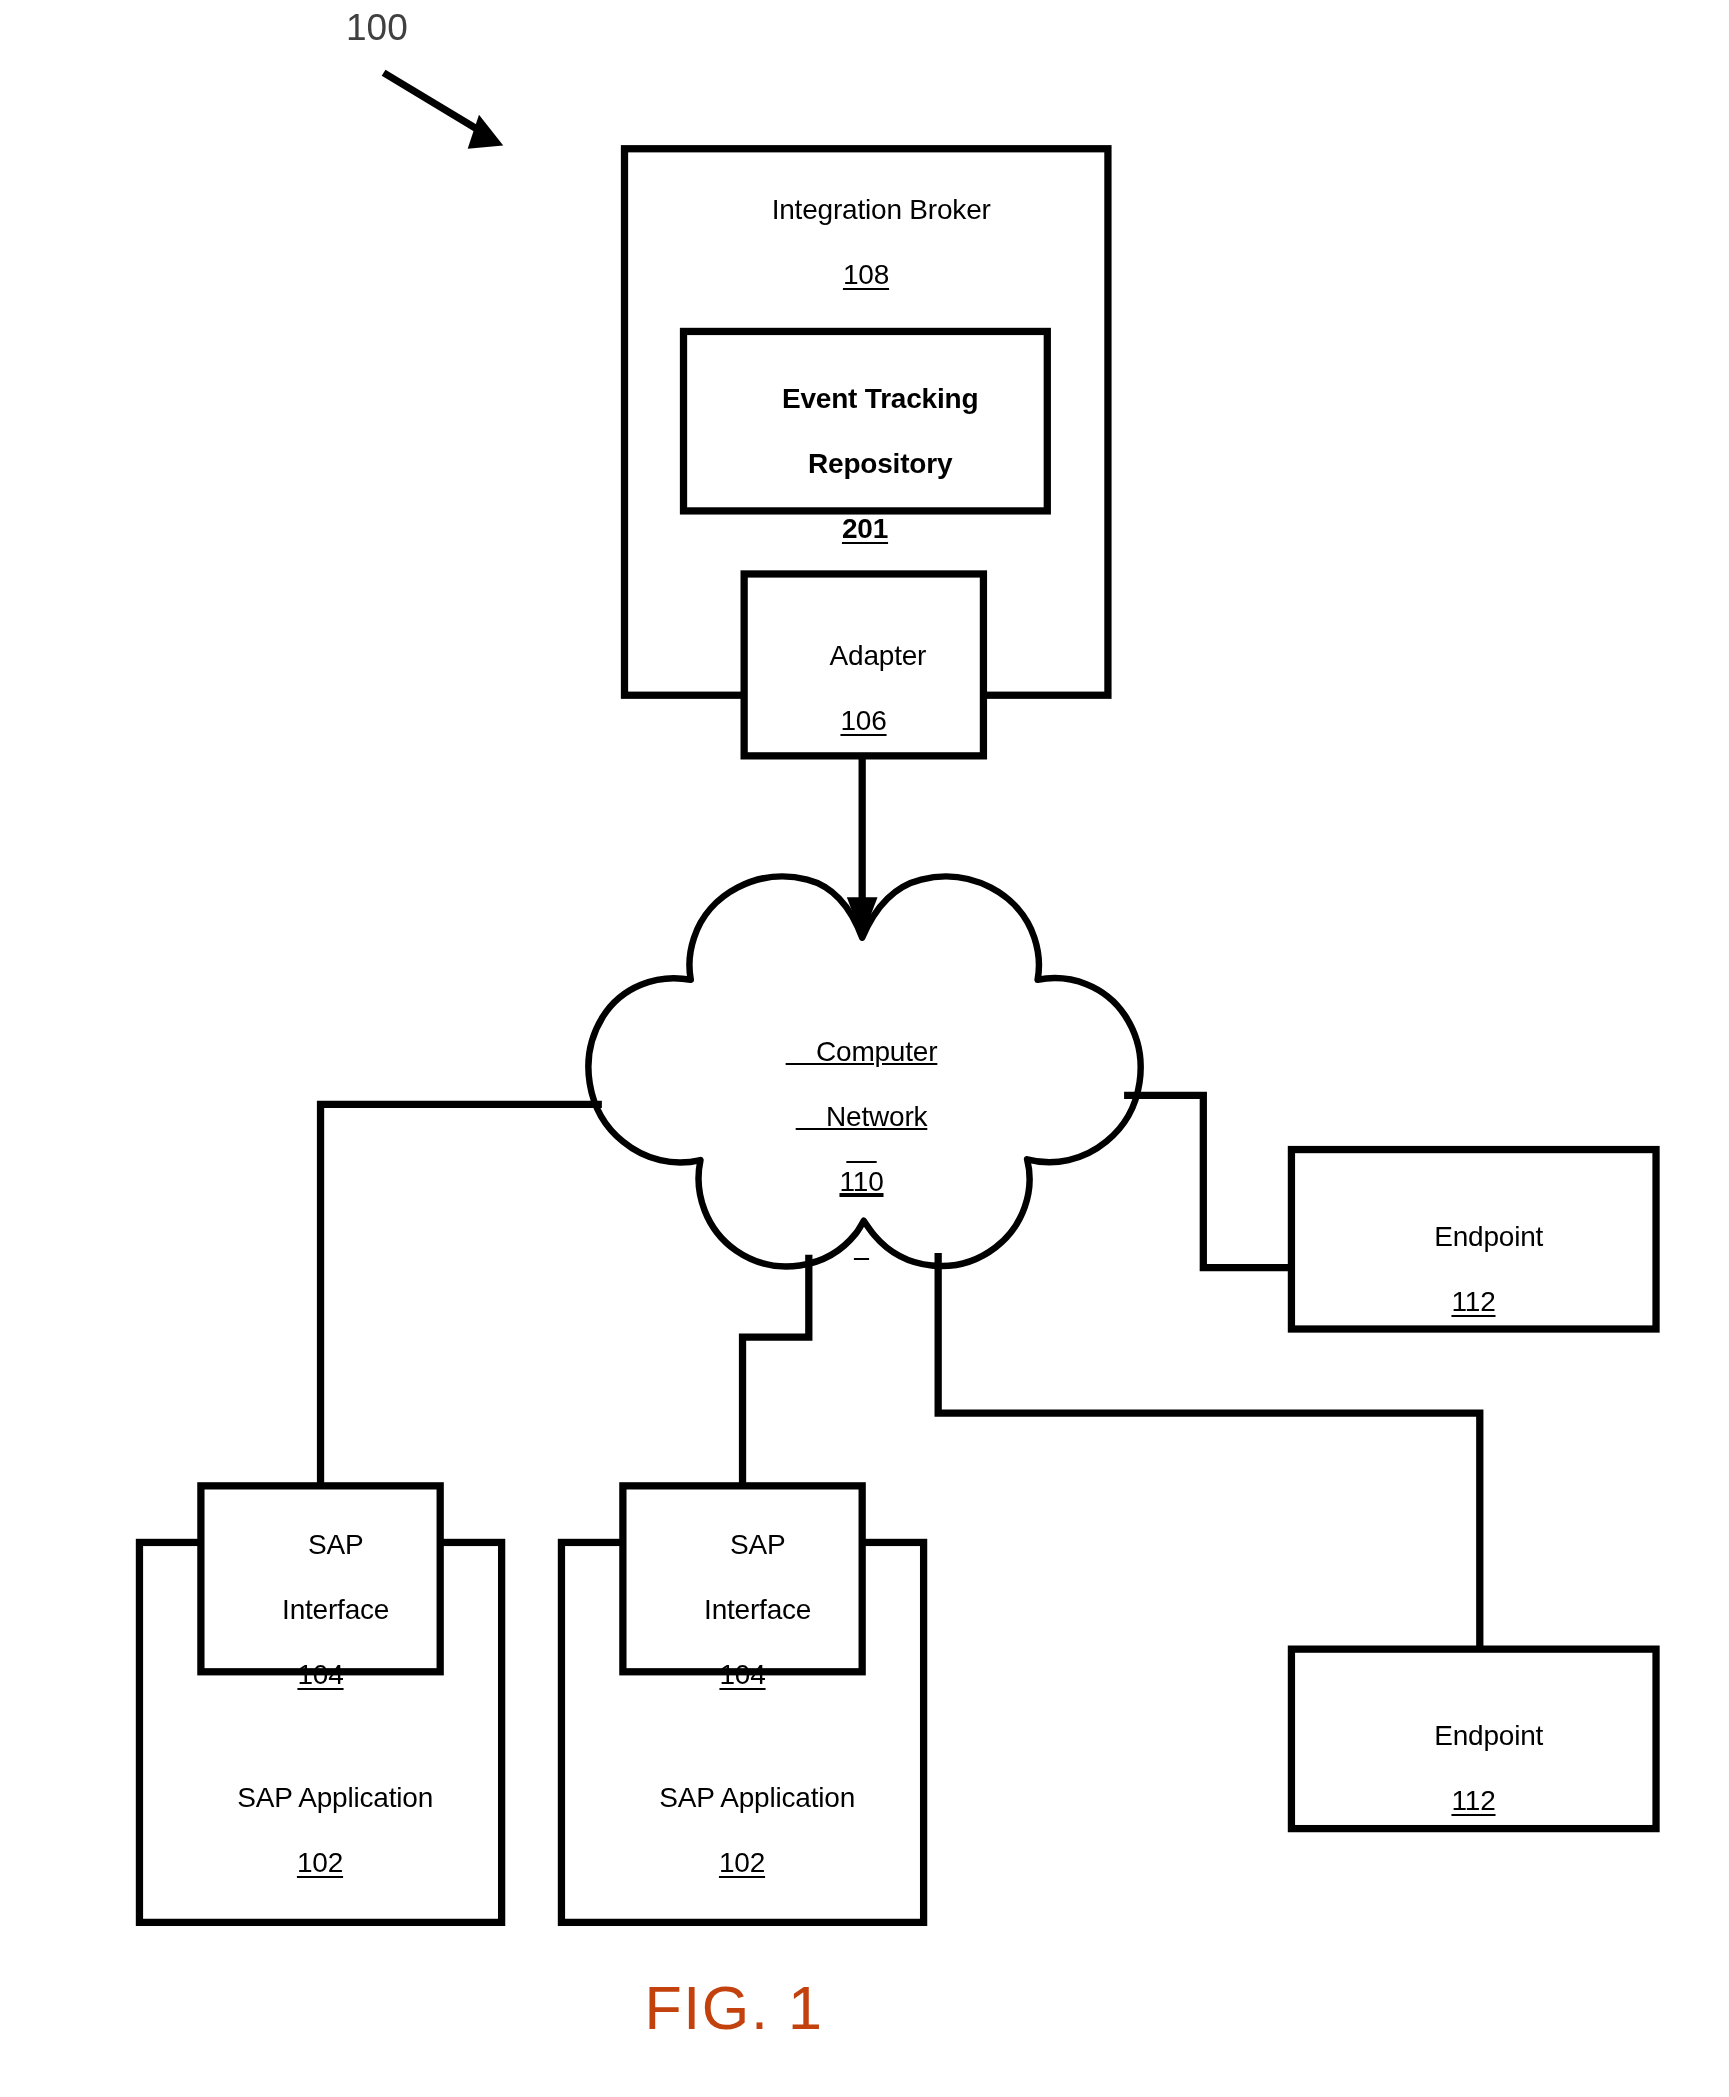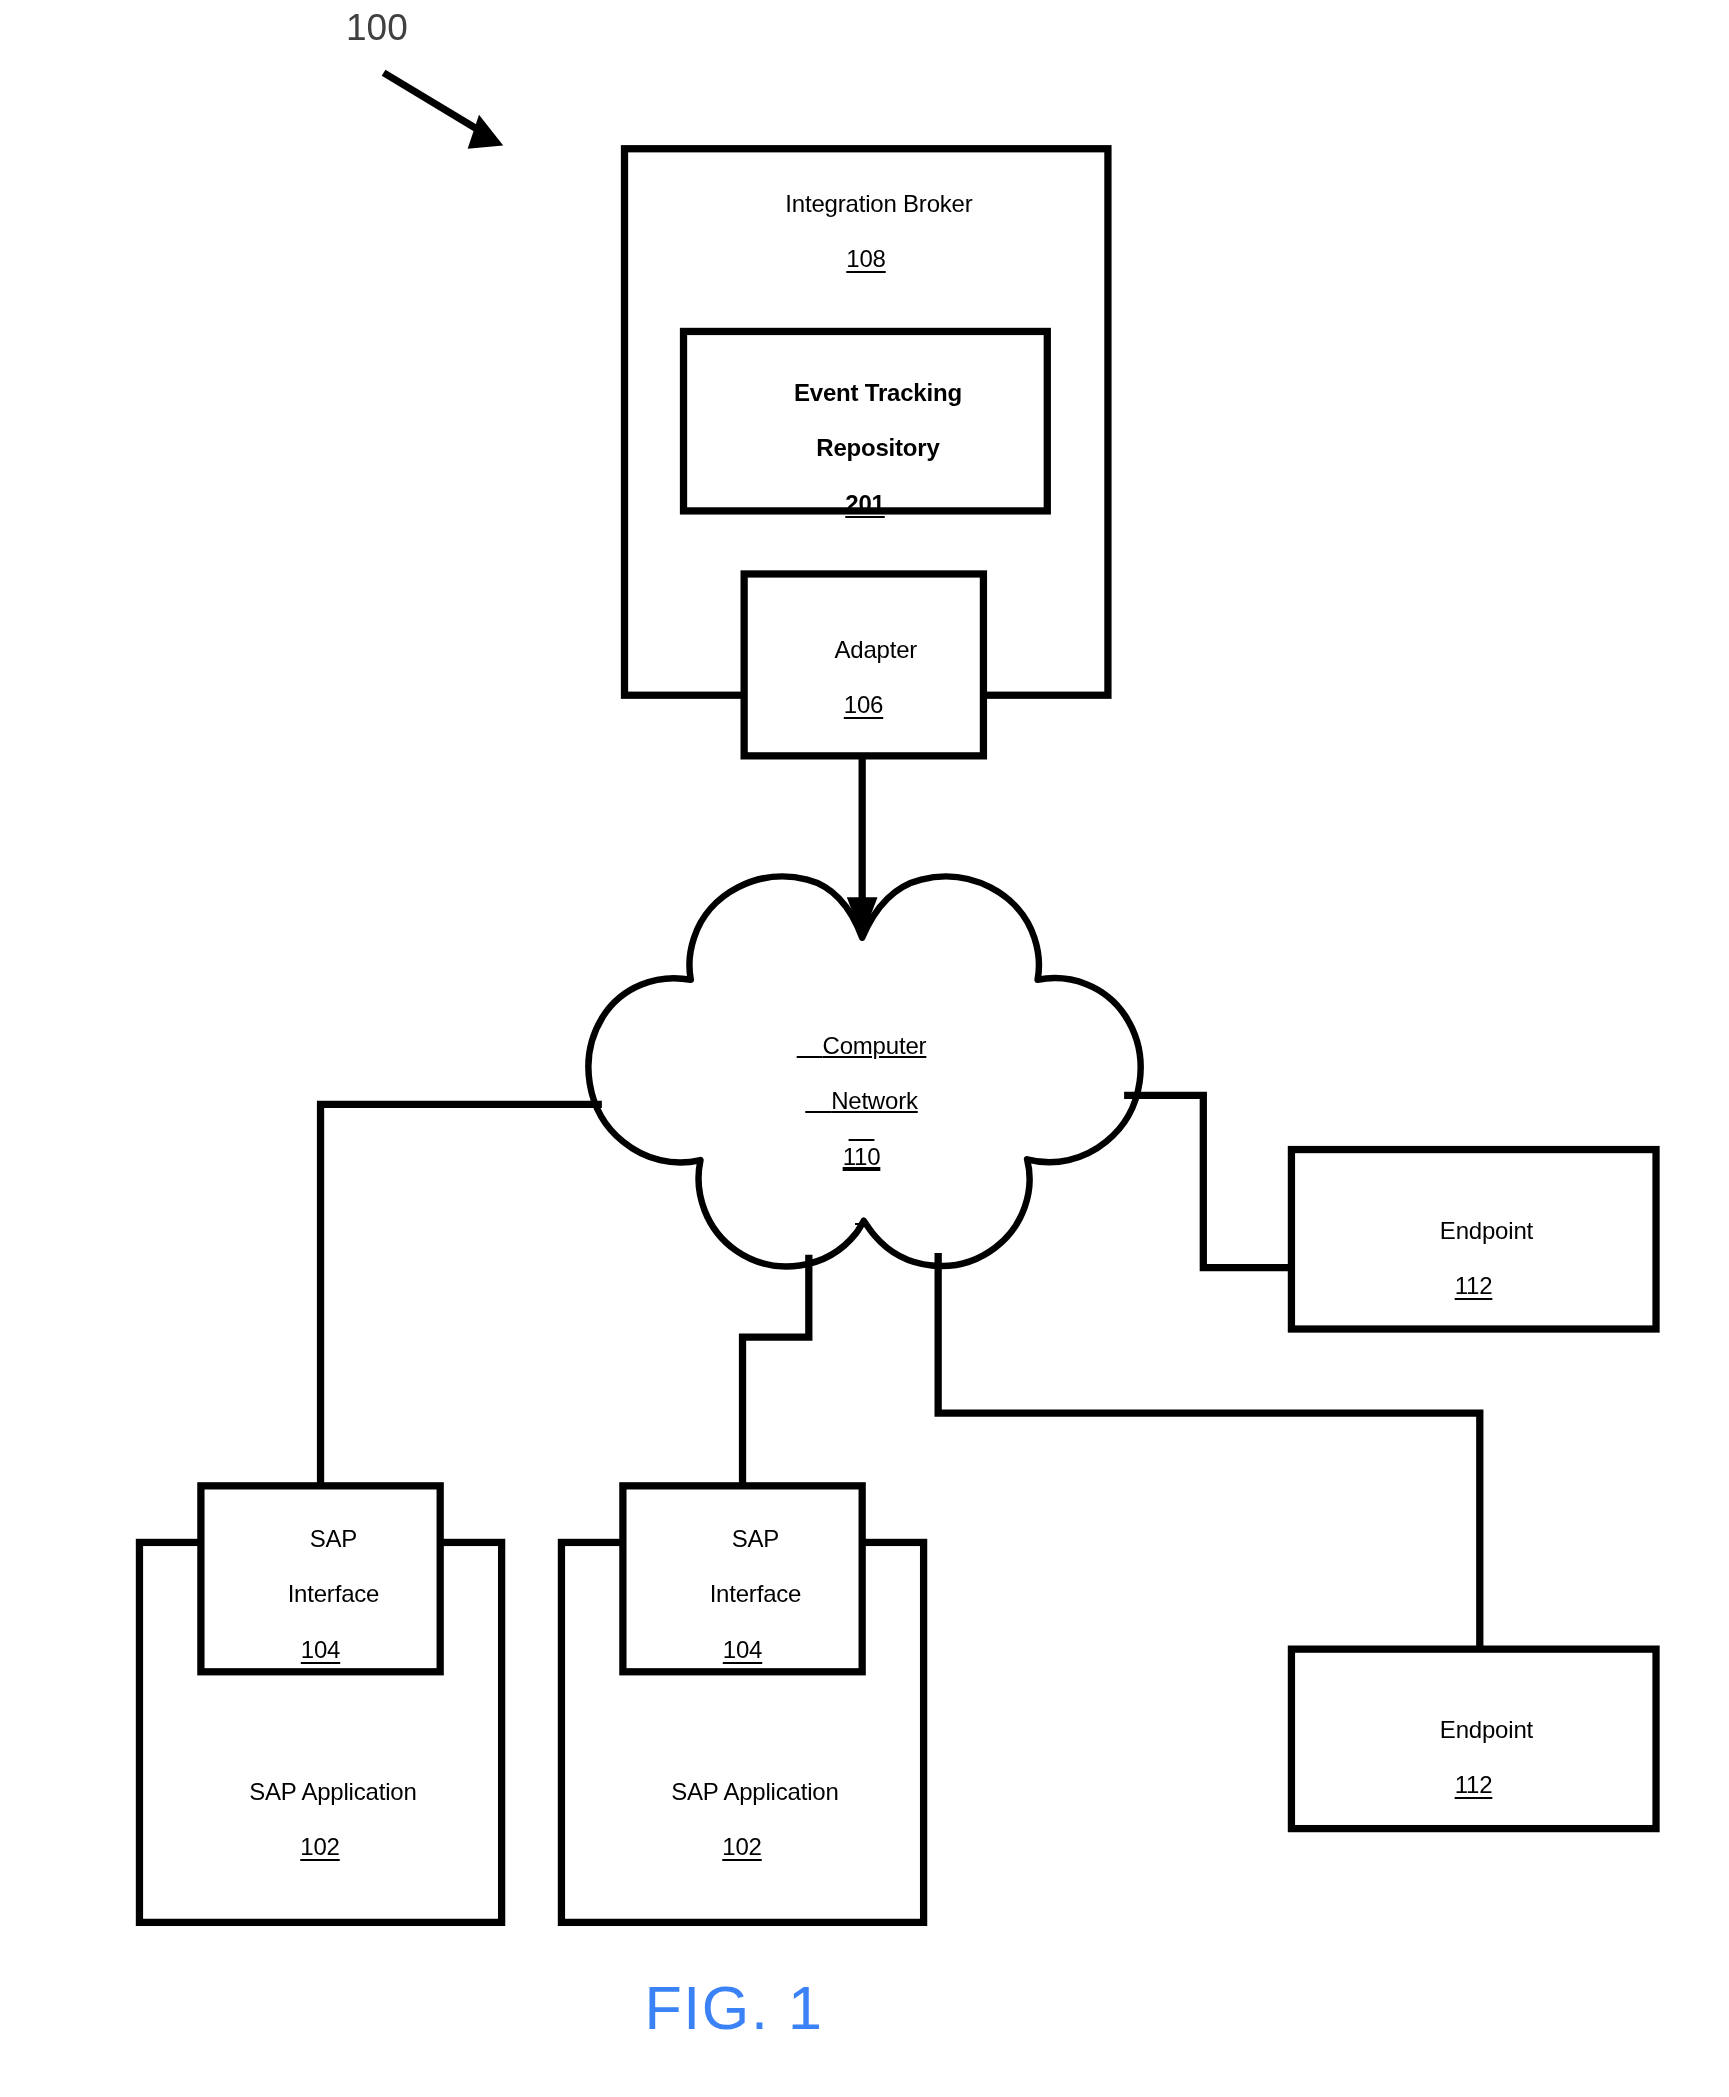--- a/index.html
+++ b/index.html
@@ -56,35 +56,35 @@
   
   .lbl {
     position: absolute;
     text-align: center;
     line-height: 1.16;
     color: #000000;
     white-space: pre;
     letter-spacing: -0.2px;
   }
   .lbl-title {
-    font-size: 24px;
+    font-size: 28px;
   }
   .ref {
     display: block;
     text-decoration: underline;
     text-underline-offset: 4px;
     text-decoration-thickness: 2.4px;
   }
   .fig-caption {
     position: absolute;
     width: 1468px;
     text-align: center;
     font-size: 61px;
     letter-spacing: 1.6px;
-    color: #3b82f6;
+    color: #c2410c;
   }
   .callout-num {
     position: absolute;
     font-size: 37px;
     color: #404040;
   }
 </style>
 </head>
 <body>
 

